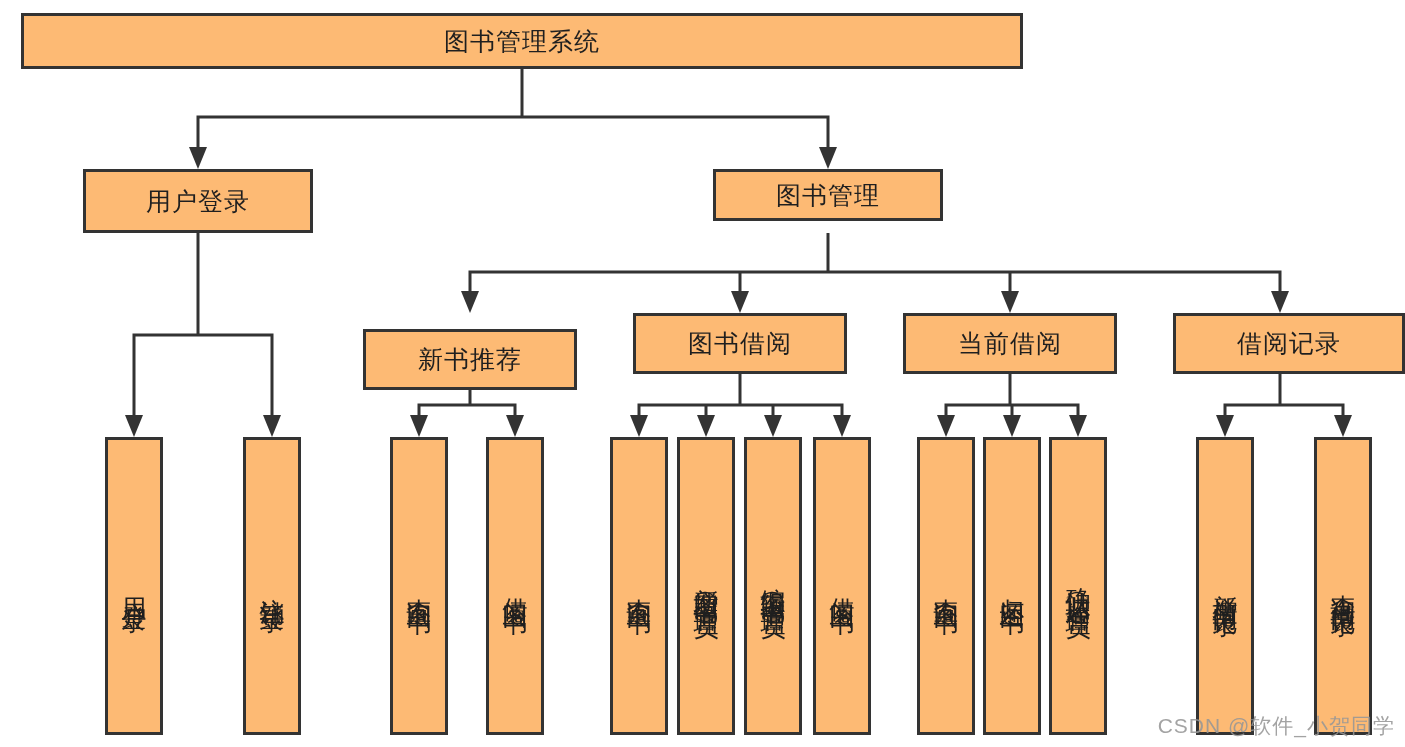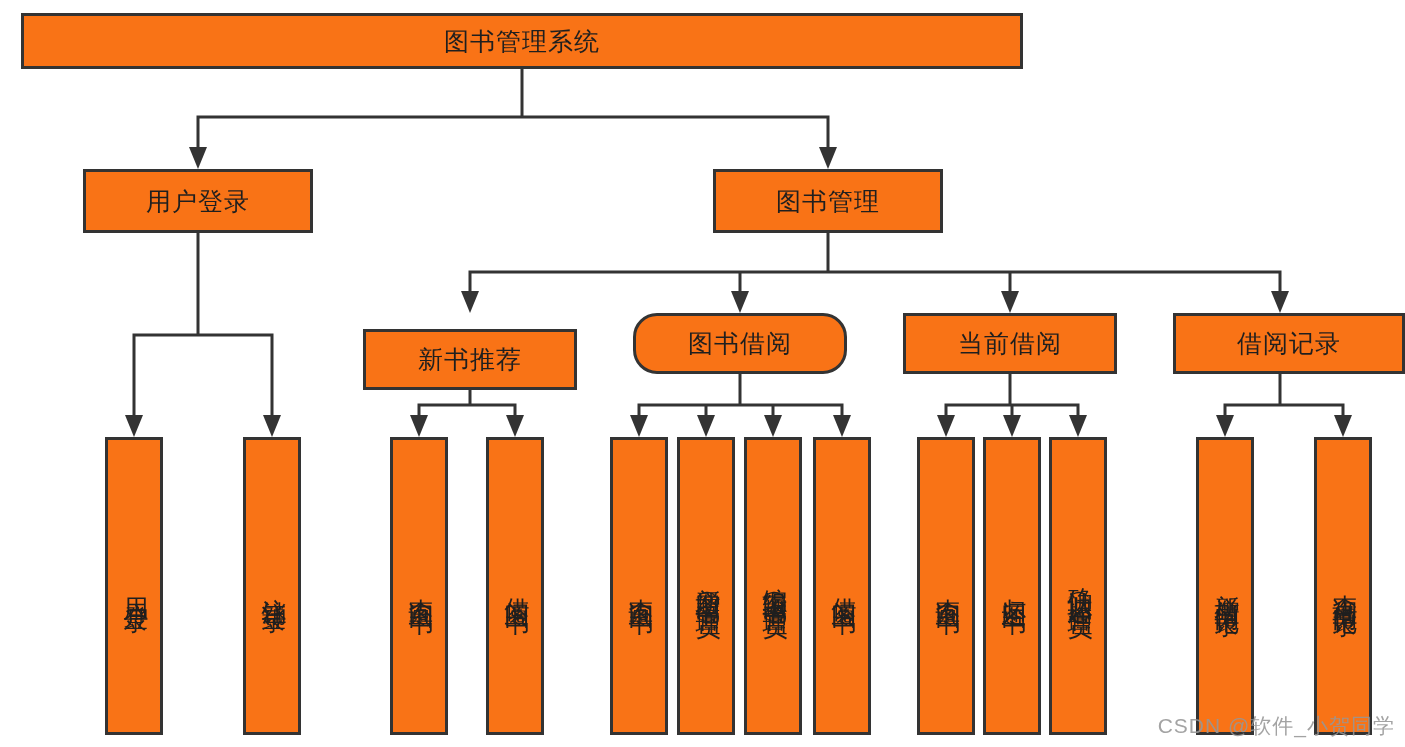--- a/index.html
+++ b/index.html
@@ -13,31 +13,30 @@
     overflow: hidden;
   }
   #connectors {
     position: absolute;
     left: 0; top: 0;
     width: 1405px; height: 747px;
   }
   .box {
     position: absolute;
     box-sizing: border-box;
-    background: #f97316;
+    background: #fdba74;
     border: 3px solid #333333;
     display: flex;
     align-items: center;
     justify-content: center;
     font-size: 25px;
     font-weight: 500;
     letter-spacing: 1px;
     white-space: nowrap;
     color: #1f1f1f;
-    font-family: Liberation Mono, monospace;
   }
   .box.vert {
     writing-mode: vertical-rl;
     text-orientation: mixed;
     letter-spacing: 4px;
     white-space: normal;
     line-height: 1;
   }
   .watermark {
     position: absolute;
@@ -103,24 +102,24 @@
       <polygon points="1003,415 1021,415 1012,437"></polygon>
       <polygon points="1069,415 1087,415 1078,437"></polygon>
       <polygon points="1216,415 1234,415 1225,437"></polygon>
       <polygon points="1334,415 1352,415 1343,437"></polygon>
     </g>
   </svg>
 
   <div class="box" style="left:21px; top:13px; width:1002px; height:56px;">图书管理系统</div>
 
   <div class="box" style="left:83px; top:169px; width:230px; height:64px;">用户登录</div>
-  <div class="box" style="left:713px; top:169px; width:230px; height:64px;">图书管理</div>
+  <div class="box" style="left:713px; top:169px; width:230px; height:52px;">图书管理</div>
 
   <div class="box" style="left:363px; top:329px; width:214px; height:61px;">新书推荐</div>
-  <div class="box" style="left:633px; top:313px; width:214px; height:61px;border-radius:24px;">图书借阅</div>
+  <div class="box" style="left:633px; top:313px; width:214px; height:61px;">图书借阅</div>
   <div class="box" style="left:903px; top:313px; width:214px; height:61px;">当前借阅</div>
   <div class="box" style="left:1173px; top:313px; width:232px; height:61px;">借阅记录</div>
 
   <div class="box vert" style="left:105px; top:437px; width:58px; height:298px;">用户登录</div>
   <div class="box vert" style="left:243px; top:437px; width:58px; height:298px;">注销登录</div>
 
   <div class="box vert" style="left:390px; top:437px; width:58px; height:298px;">查询图书</div>
   <div class="box vert" style="left:486px; top:437px; width:58px; height:298px;">借阅图书</div>
 
   <div class="box vert" style="left:610px; top:437px; width:58px; height:298px;">查询图书</div>

